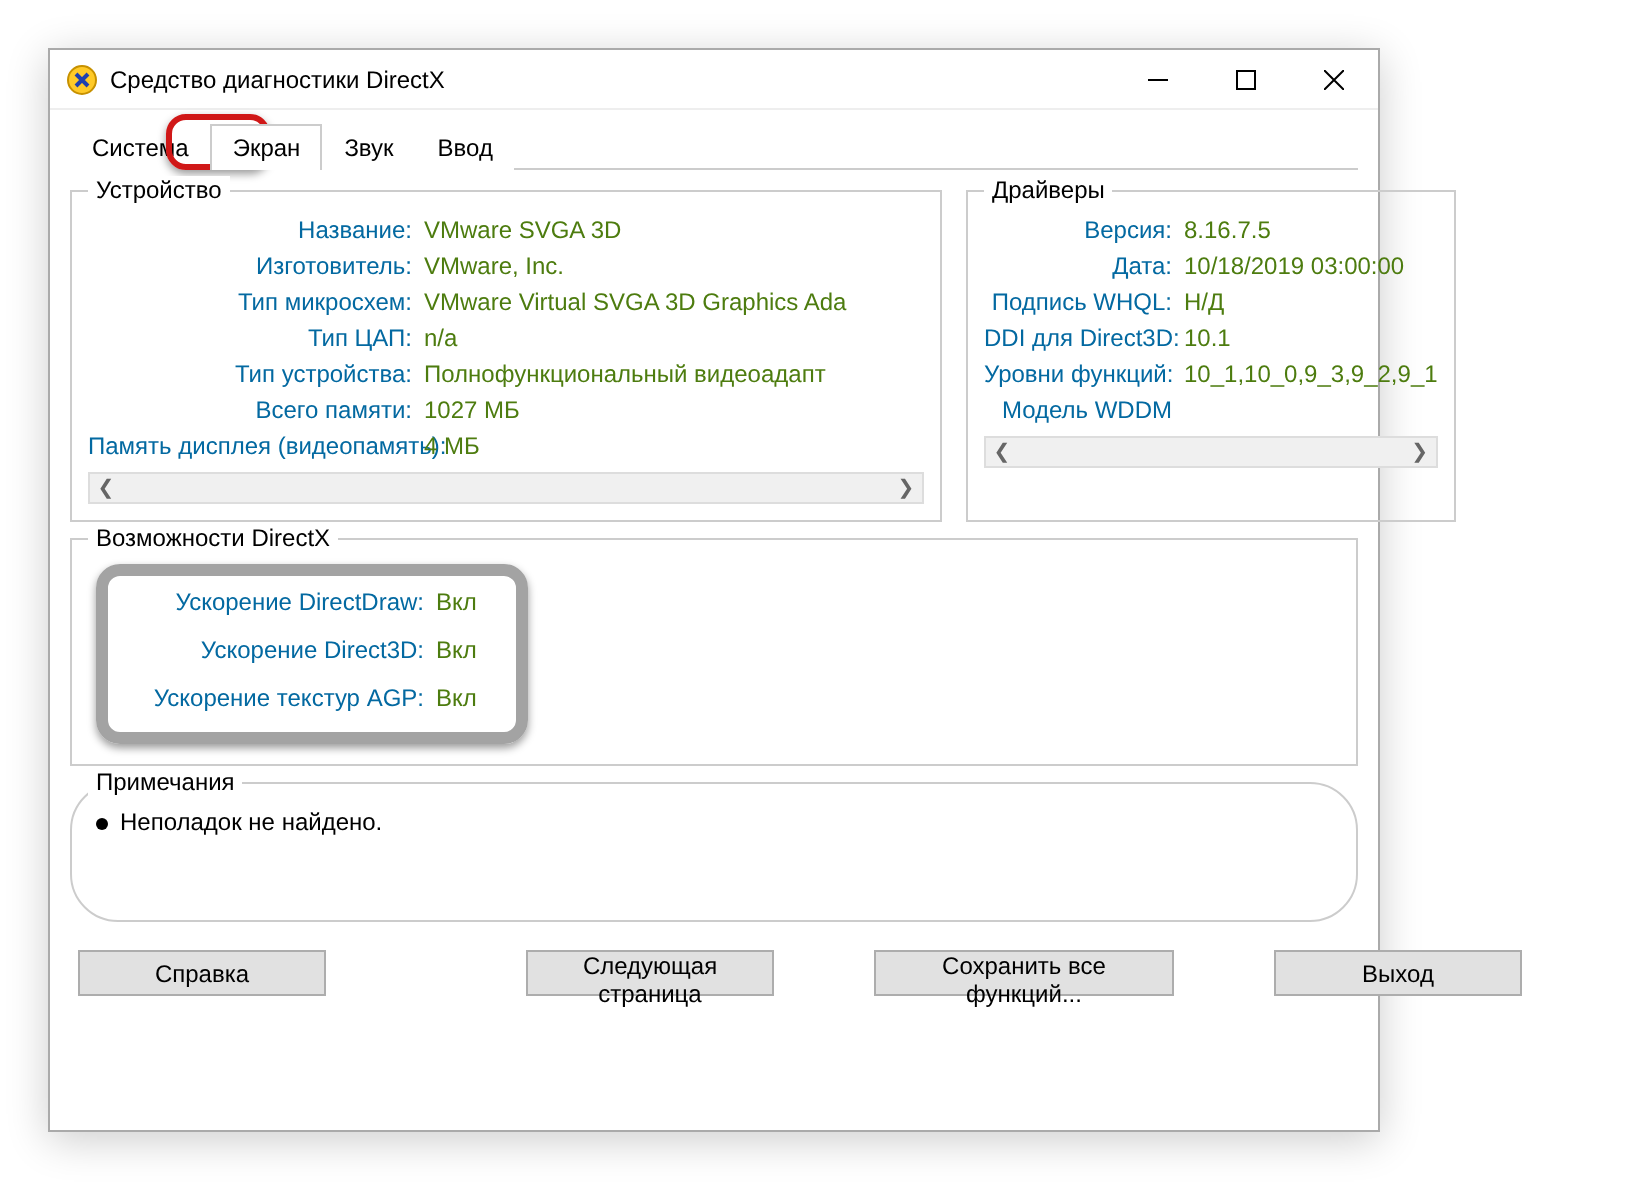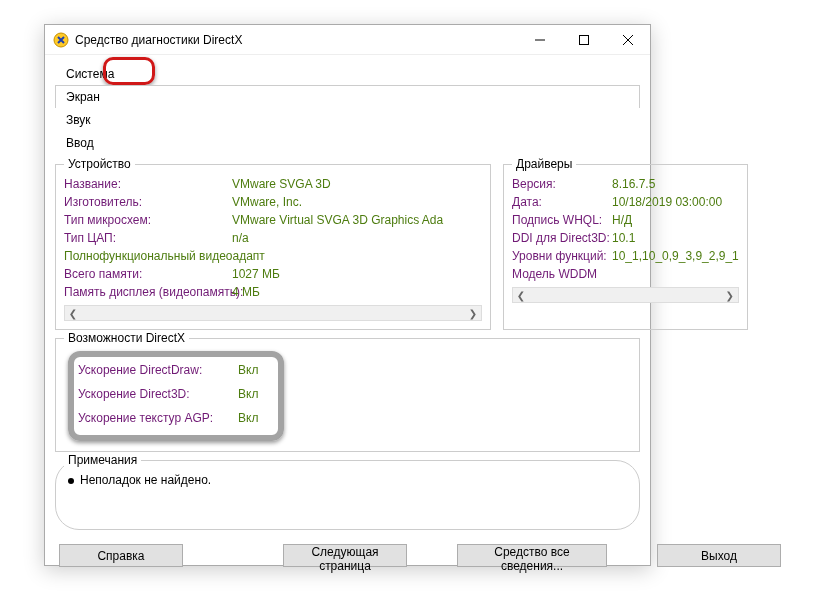--- a/index.html
+++ b/index.html
@@ -1,17 +1,17 @@
 <!DOCTYPE html>
 <html><head>
 <meta charset="utf-8">
 <style>
 * { margin: 0; padding: 0; box-sizing: border-box; font-family: "Segoe UI", Tahoma, sans-serif; font-size: 12px; }
 body { background: #fff; width: 814px; height: 591px; position: relative; }
-.window { position: absolute; left: 24px; top: 24px; width: 607px; height: 542px; border: 1px solid #aaa; background: #fff; box-shadow: 0 4px 20px rgba(0,0,0,0.2); margin-left: 20px; }
+.window { position: absolute; left: 24px; top: 24px; width: 666px; height: 542px; border: 1px solid #aaa; background: #fff; box-shadow: 0 4px 20px rgba(0,0,0,0.2); }
 .titlebar { height: 30px; display: flex; align-items: center; padding: 0 0 0 8px; background: #fff; border-bottom: 1px solid #eee; }
 .titlebar .icon { width: 16px; height: 16px; margin-right: 6px; }
 .titlebar .title { flex: 1; font-size: 12px; }
 .winbtn { width: 44px; height: 30px; display: flex; align-items: center; justify-content: center; cursor: pointer; }
 .content { padding: 6px 10px 10px 10px; }
 .tabs { display: flex; border-bottom: 1px solid #ccc; margin-bottom: 2px; }
 .tab { padding: 4px 10px; border: 1px solid transparent; border-bottom: none; background: #fff; cursor: pointer; position: relative; top: 1px; }
 .tab.active { border-color: #ccc; background: #fff; z-index: 2; }
 .tab-active-highlight {
   border: 3px solid #d01818;
@@ -19,21 +19,21 @@
   position: absolute;
   pointer-events: none;
   box-shadow: 0 2px 4px rgba(0,0,0,0.4);
 }
 .row { display: flex; gap: 12px; }
 .groupbox { border: 1px solid #ccc; padding: 10px 8px 8px 8px; position: relative; margin-top: 8px; }
 .groupbox .legend { position: absolute; top: -8px; left: 8px; background: #fff; padding: 0 4px; font-size: 12px; }
 .gb-device { flex: 0 0 436px; }
 .gb-drivers { flex: 1; }
 .kv { display: flex; padding: 2px 0; }
-.kv .k { width: 168px; padding-right: 6px; color: #701a75; white-space: nowrap; }
+.kv .k { width: 168px; text-align: right; padding-right: 6px; color: #0369a1; white-space: nowrap; }
 .kv .v { flex: 1; color: #4d7c0f; white-space: nowrap; overflow: hidden; }
 .drv .kv .k { width: 100px; }
 .scrollbar { height: 16px; background: #f0f0f0; border: 1px solid #ddd; display: flex; align-items: center; justify-content: space-between; margin-top: 4px; }
 .scrollbar .arrow { width: 16px; text-align: center; font-size: 10px; color: #666; cursor: pointer; }
 .gb-caps { margin-top: 8px; }
 .caps-highlight { border: 6px solid #a3a3a3; border-radius: 12px; padding: 4px 20px 8px 4px; margin: 2px 0 2px 4px; display: inline-block; box-shadow: 0 2px 4px rgba(0,0,0,0.4); }
 .caps-highlight .kv .k { width: 160px; }
 .gb-notes { margin-top: 8px; min-height: 70px; border-radius: 24px; }
 .note-line { display: flex; align-items: flex-start; gap: 6px; padding: 2px 4px; }
 .bullet { width: 6px; height: 6px; background: #000; border-radius: 50%; margin-top: 5px; flex-shrink: 0; }
@@ -64,21 +64,21 @@
         </svg>
     </div>
     <div class="winbtn close">
       <svg width="10" height="10" viewBox="0 0 10 10">
           <path d="M0 0 L10 10 M10 0 L0 10" stroke="#000" stroke-width="1"></path>
         </svg>
     </div>
   </div>
 
   <div class="content">
-    <div class="tabs" style="position:relative;flex-direction:column;">
+    <div class="tabs" style="position:relative;">
       <div class="tab">Система</div>
       <div class="tab active">Экран</div>
       <div class="tab">Звук</div>
       <div class="tab">Ввод</div>
       <div class="tab-active-highlight" style="left:48px; top:-4px; width:52px; height:28px;"></div>
     </div>
 
     <div class="row">
       <div class="groupbox gb-device">
         <div class="legend">Устройство</div>
@@ -92,20 +92,21 @@
           </div>
         <div class="kv">
             <div class="k">Тип микросхем:</div>
             <div class="v">VMware Virtual SVGA 3D Graphics Ada</div>
           </div>
         <div class="kv">
             <div class="k">Тип ЦАП:</div>
             <div class="v">n/a</div>
           </div>
         <div class="kv">
+            <div class="k">Тип устройства:</div>
             <div class="v">Полнофункциональный видеоадапт</div>
           </div>
         <div class="kv">
             <div class="k">Всего памяти:</div>
             <div class="v">1027 МБ</div>
           </div>
         <div class="kv">
             <div class="k" style="width:168px;">Память дисплея (видеопамять):</div>
             <div class="v">4 МБ</div>
           </div>
@@ -170,17 +171,17 @@
       <div class="note-line">
         <span class="bullet"></span>
         <span>Неполадок не найдено.</span>
       </div>
     </div>
 
     <div class="footer">
       <button class="btn">Справка</button>
       <div class="spacer"></div>
       <button class="btn">Следующая страница</button>
-      <button class="btn" style="min-width:150px;">Средство все сведения...</button>
+      <button class="btn" style="min-width:150px;">Сохранить все функций...</button>
       <button class="btn">Выход</button>
     </div>
   </div>
 </div>
 
 </body></html>

